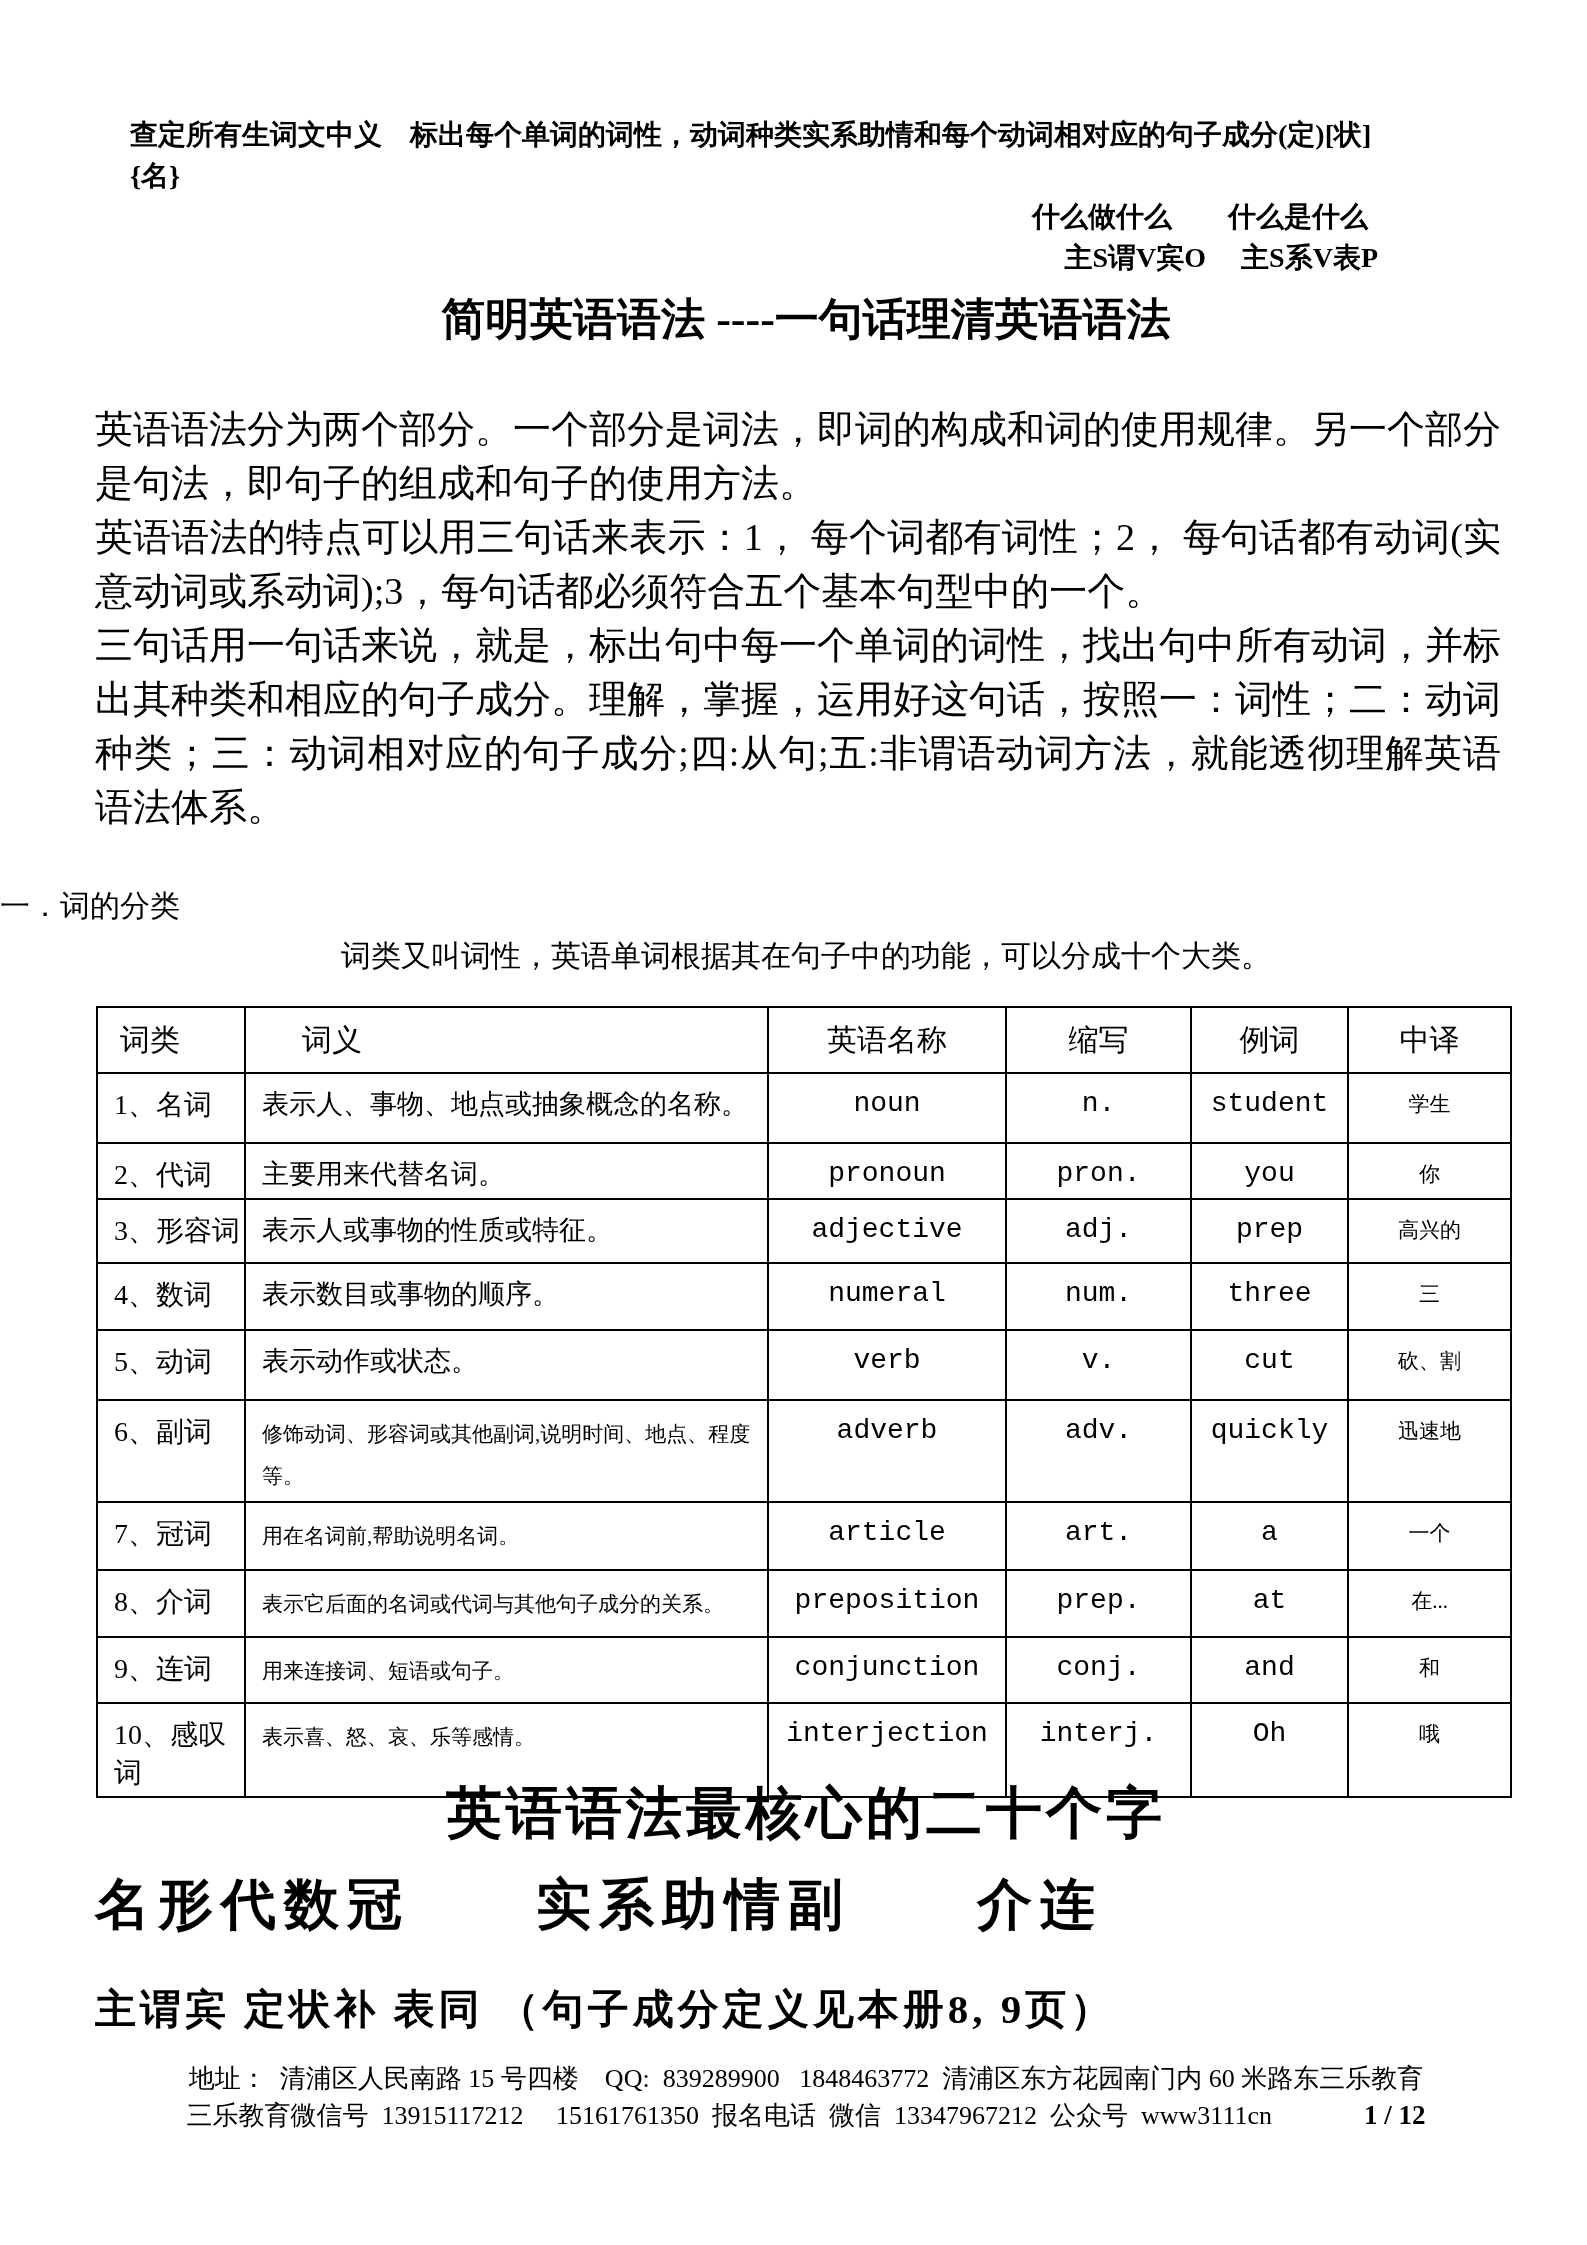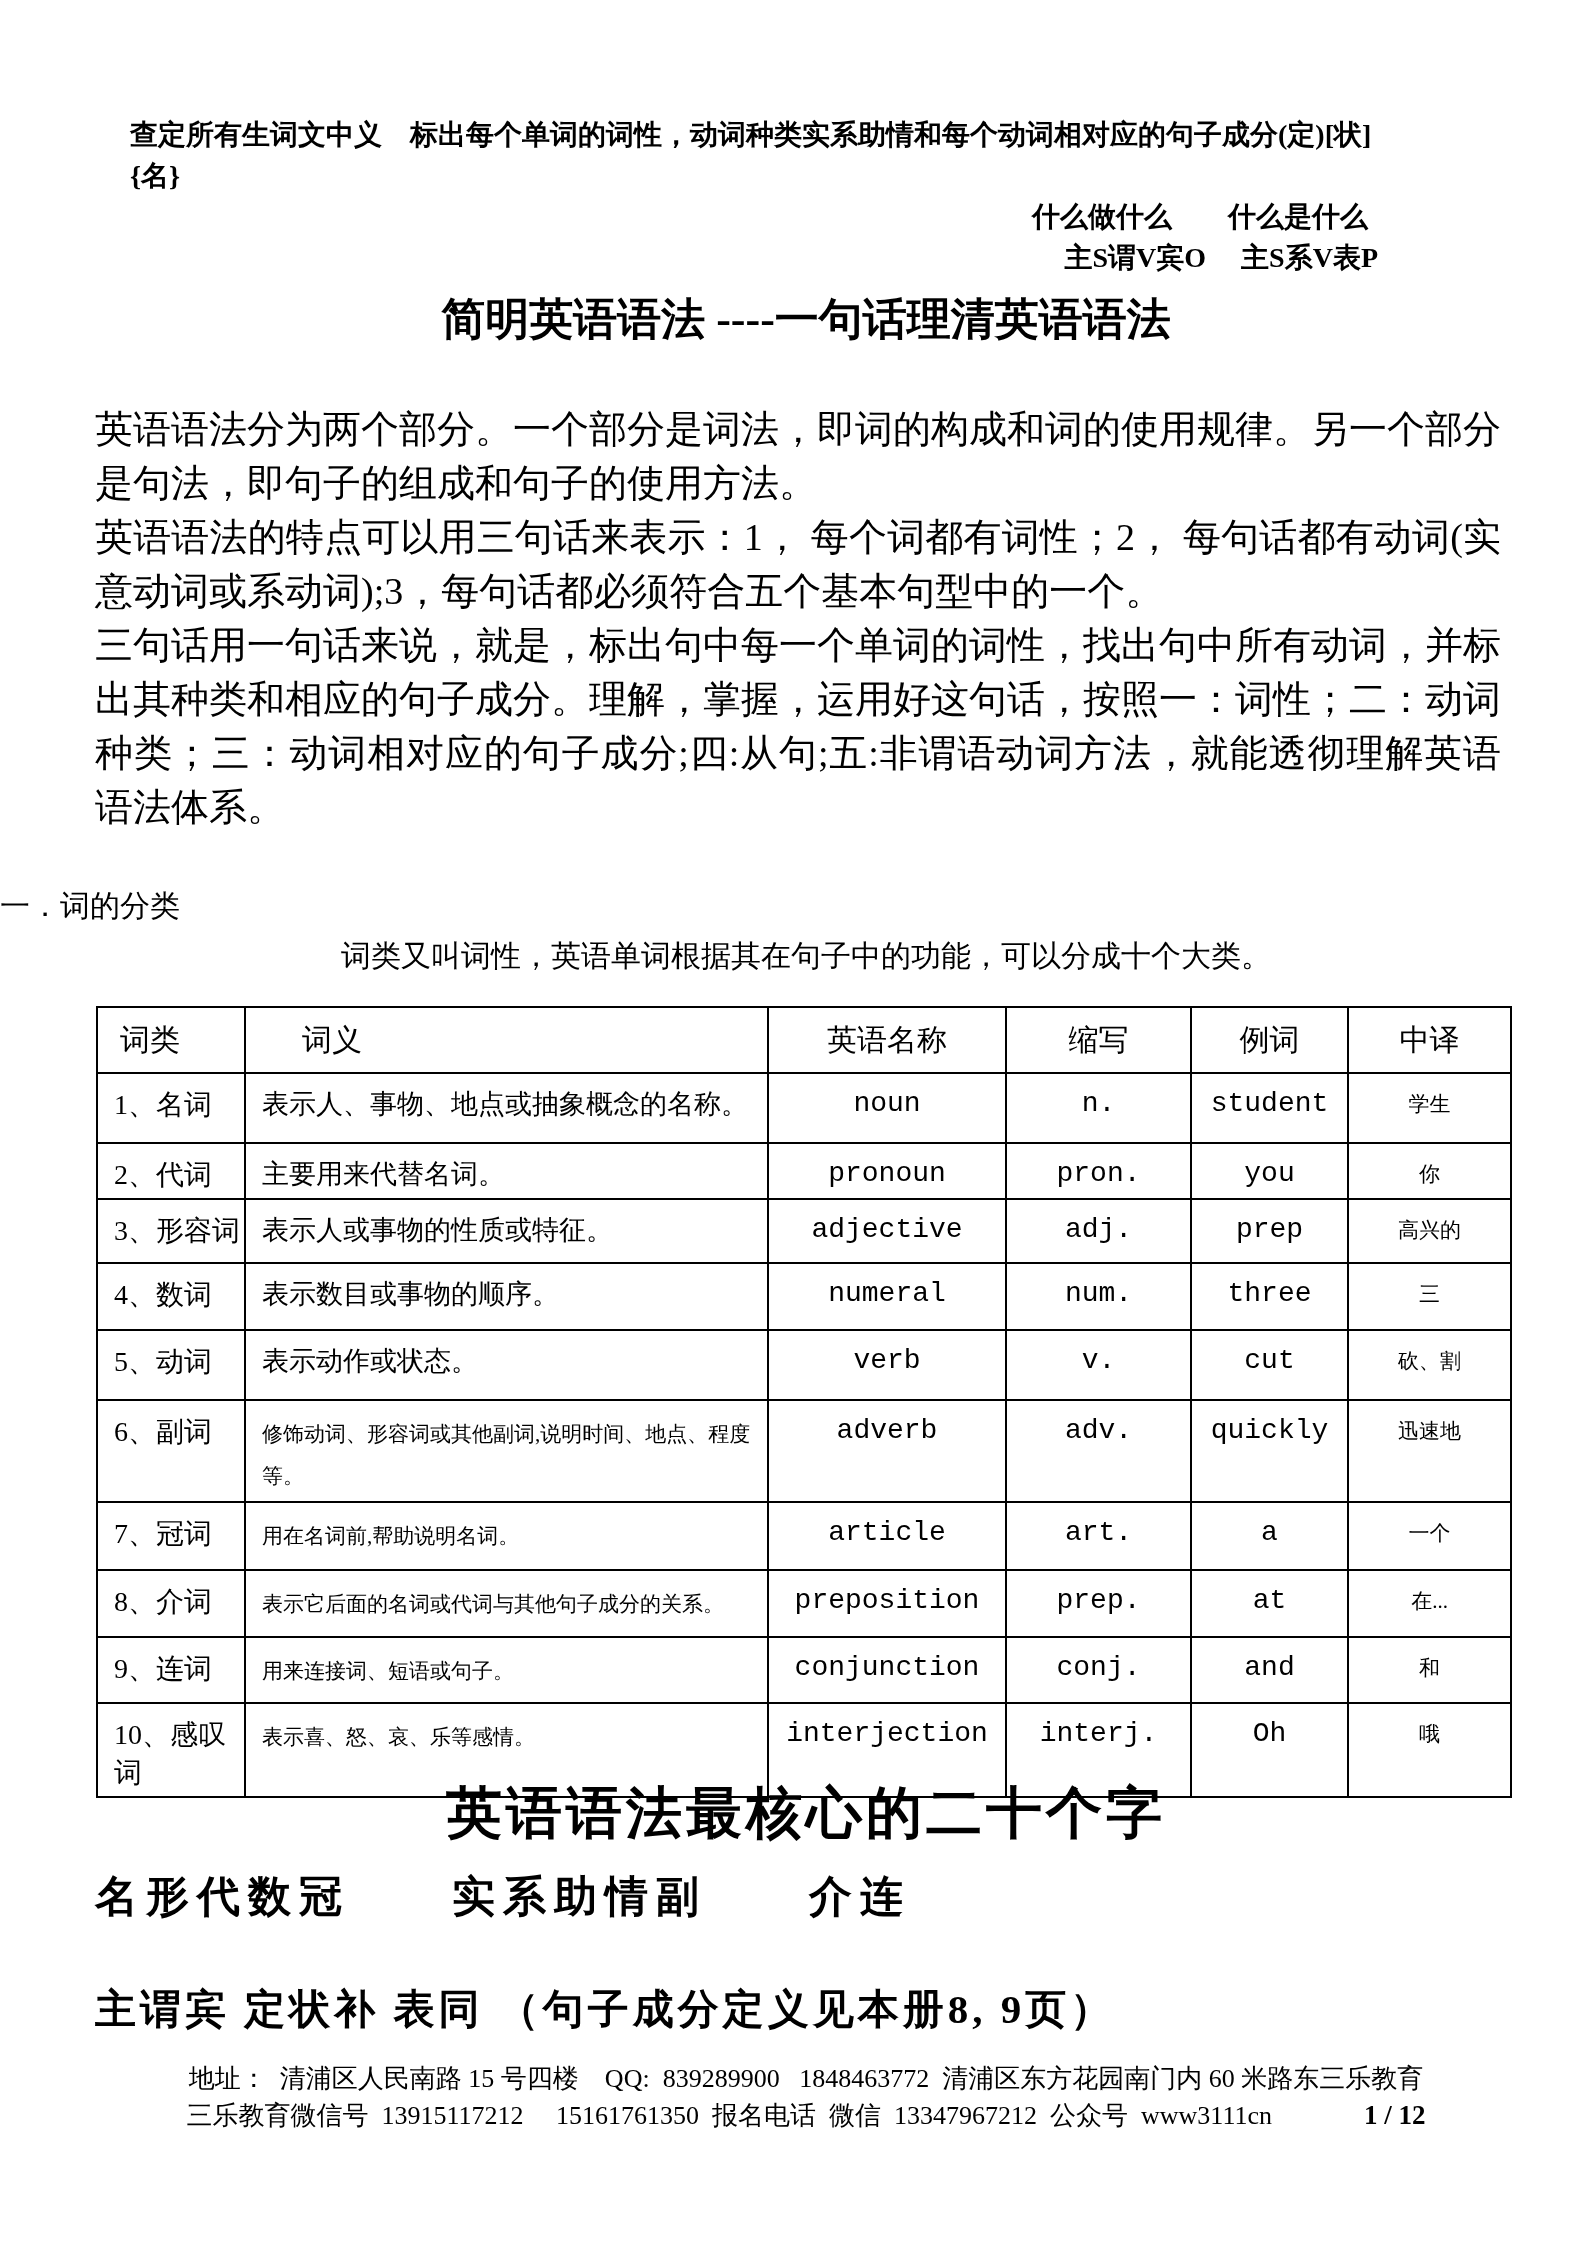--- a/index.html
+++ b/index.html
@@ -68,21 +68,21 @@
   tr.r4{height:67px;}  tr.r5{height:70px;}  tr.r6{height:88px;}
   tr.r7{height:68px;}  tr.r8{height:67px;}  tr.r9{height:66px;}
   tr.r10{height:76px;}
 
   .core-heading{
     position:absolute;top:1776px;left:0;width:100%;
     text-align:center;font-size:56px;font-weight:bold;letter-spacing:4px;
   }
   .core-line1{
     position:absolute;top:1868px;left:95px;width:1406px;
-    font-size:43px;font-weight:bold;letter-spacing:8px;
+    font-size:55px;font-weight:bold;letter-spacing:8px;
   }
   .core-line2{
     position:absolute;top:1982px;left:95px;width:1406px;
     font-size:41px;font-weight:bold;letter-spacing:4px;
   }
 
   .footer{
     position:absolute;top:2060px;left:0;width:100%;
     text-align:center;font-size:26px;line-height:37px;
   }

